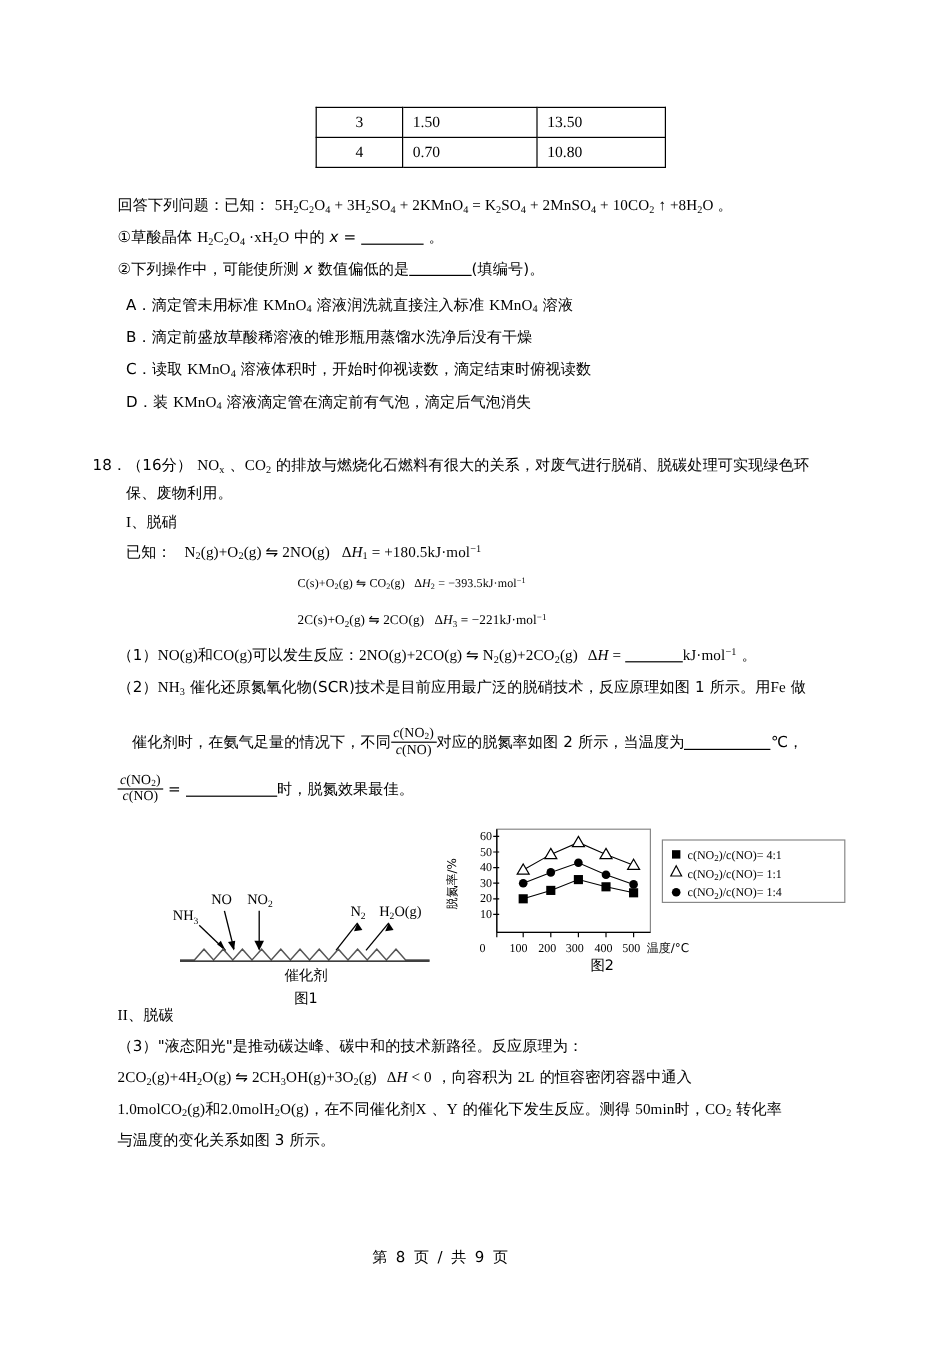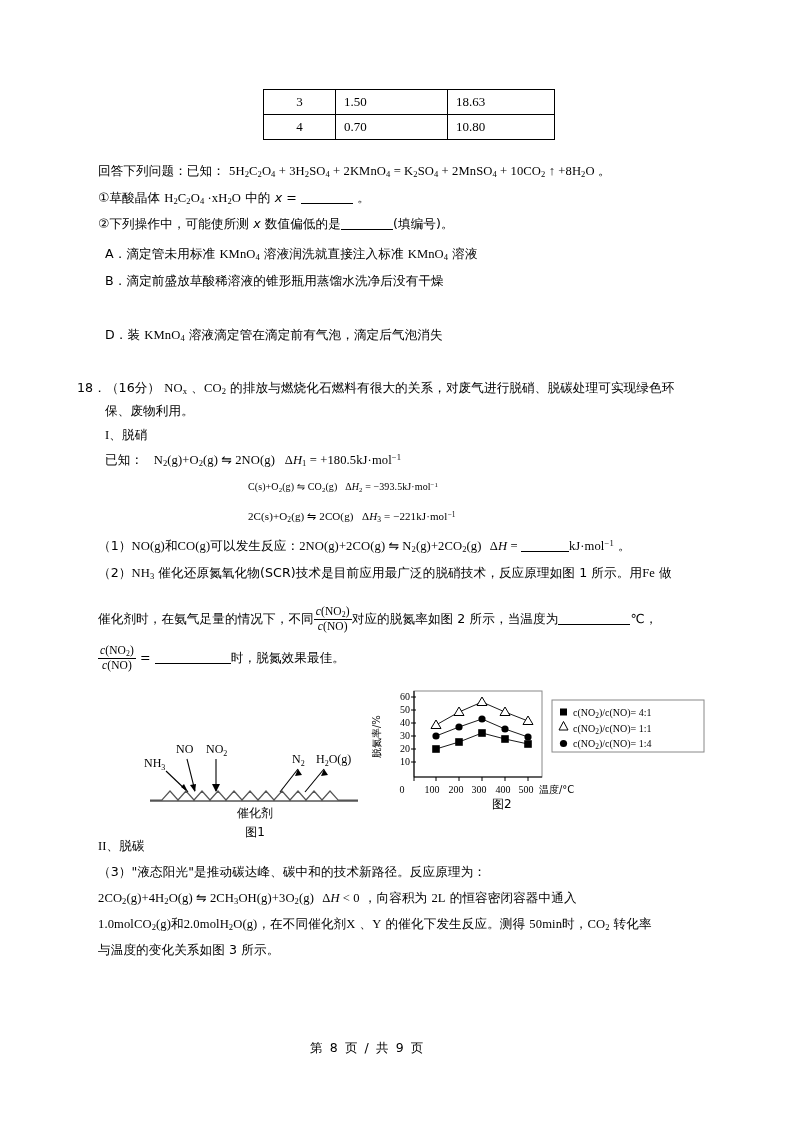--- a/index.html
+++ b/index.html
@@ -98,21 +98,21 @@
 </head>
 <body>
 
 <div class="page">
 
   <table class="dtable">
     <tbody>
         <tr>
       <td class="c1">3</td>
       <td class="c2">1.50</td>
-      <td class="c3">18.63</td>
+      <td class="c3">13.50</td>
     </tr>
     <tr>
       <td class="c1">4</td>
       <td class="c2">0.70</td>
       <td class="c3">10.80</td>
     </tr>
   </tbody>
     </table>
 
   <div class="ln cn" style="left:98px;top:163px;">
@@ -128,20 +128,23 @@
   <div class="ln cn" style="left:98px;top:216px;">
     ②下列操作中，可能使所测 <i class="v">x</i> 数值偏低的是<span class="blank" style="width:52px;"></span>(填编号)。
   </div>
 
   <div class="ln cn" style="left:105px;top:246px;">
     <span>A．</span>滴定管未用标准 <span class="eqindent">KMnO<sub>4</sub></span> 溶液润洗就直接注入标准 <span class="eqindent">KMnO<sub>4</sub></span> 溶液
   </div>
   <div class="ln cn" style="left:105px;top:273px;text-align:right;">
     <span>B．</span>滴定前盛放草酸稀溶液的锥形瓶用蒸馏水洗净后没有干燥
   </div>
+  <div class="ln cn" style="left:105px;top:300px;">
+    <span>C．</span>读取 <span class="eqindent">KMnO<sub>4</sub></span> 溶液体积时，开始时仰视读数，滴定结束时俯视读数
+  </div>
   <div class="ln cn" style="left:105px;top:327px;">
     <span>D．</span>装 <span class="eqindent">KMnO<sub>4</sub></span> 溶液滴定管在滴定前有气泡，滴定后气泡消失
   </div>
 
   <div class="ln cn" style="left:77px;top:380px;">
     <span>18．</span><span>（16分）</span>
     <span class="eqindent">NO<sub>x</sub></span> 、<span class="eqindent">CO<sub>2</sub></span> 的排放与燃烧化石燃料有很大的关系，对废气进行脱硝、脱碳处理可实现绿色环
   </div>
   <div class="ln cn" style="left:105px;top:403px;">保、废物利用。</div>
 
@@ -161,21 +164,21 @@
   </div>
 
   <div class="ln cn" style="left:98px;top:538px;">
     （1）<span class="eqindent">NO(g)</span>和<span class="eqindent">CO(g)</span>可以发生反应：<span class="eqindent">2NO(g)+2CO(g) ⇋ N<sub>2</sub>(g)+2CO<sub>2</sub>(g)</span>&nbsp;&nbsp;<span class="eqindent">Δ<i class="v">H</i> = </span><span class="blank" style="width:48px;"></span><span class="eqindent">kJ·mol<sup>−1</sup></span> 。
   </div>
 
   <div class="ln cn" style="left:98px;top:565px;text-align:right;">
     （2）<span class="eqindent">NH<sub>3</sub></span> 催化还原氮氧化物(SCR)技术是目前应用最广泛的脱硝技术，反应原理如图 1 所示。用<span class="eqindent">Fe</span> 做
   </div>
 
-  <div class="ln cn" style="left:98px;top:606px;">
+  <div class="ln cn" style="left:110px;top:606px;">
     <span>催化剂时，在氨气足量的情况下，不同</span><span class="frac"><span class="num"><i class="v">c</i>(NO<sub>2</sub>)</span><span class="den"><i class="v">c</i>(NO)</span></span><span>对应的脱氮率如图 2 所示，当温度为</span><span class="blank" style="width:72px;"></span><span>℃，</span>
   </div>
 
   <div class="ln cn" style="left:98px;top:645px;">
     <span class="frac"><span class="num"><i class="v">c</i>(NO<sub>2</sub>)</span><span class="den"><i class="v">c</i>(NO)</span></span>
     <span>=</span>
     <span class="blank" style="width:76px;"></span><span>时，脱氮效果最佳。</span>
   </div>
 
   <div class="fig1">

